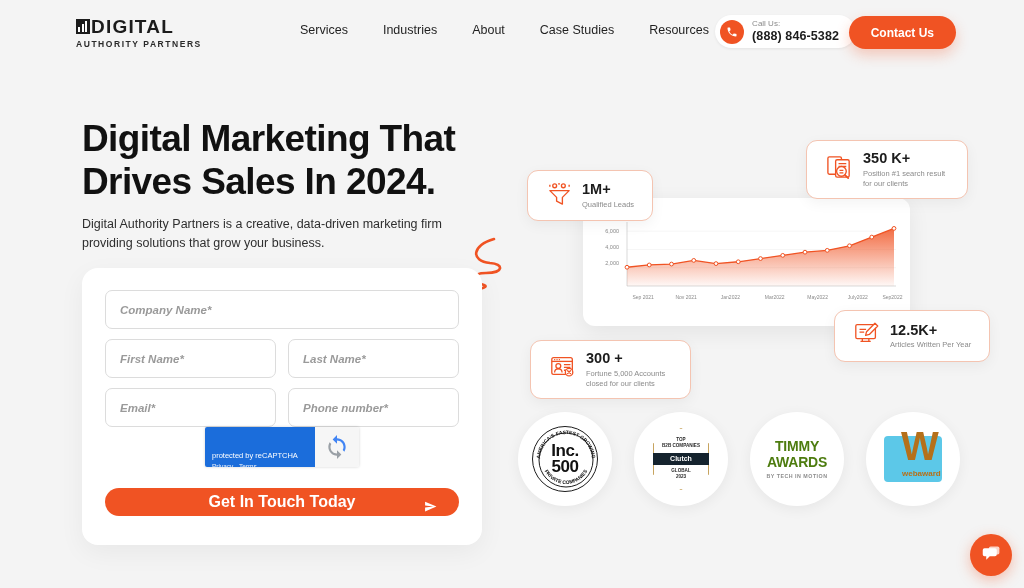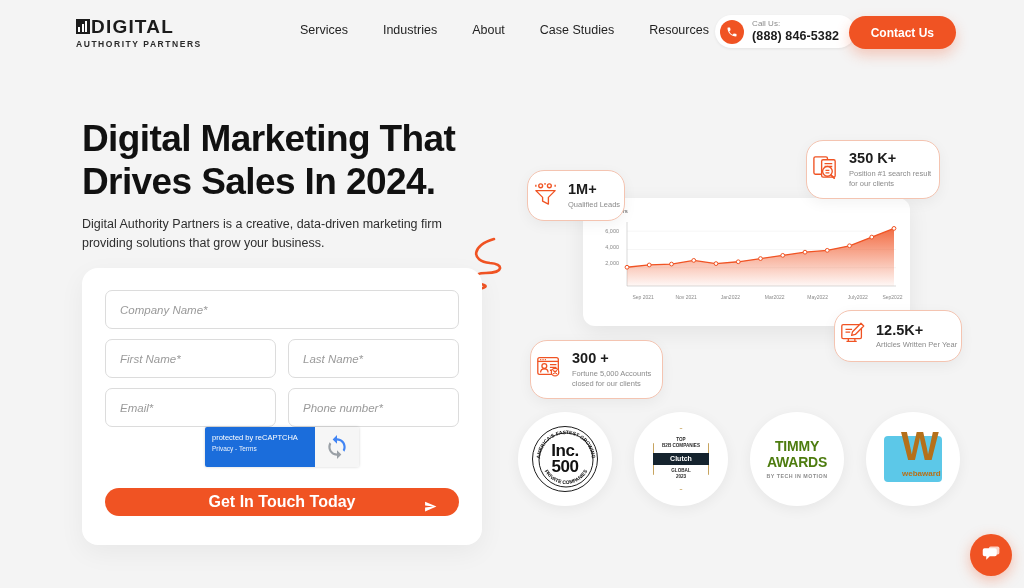--- a/index.html
+++ b/index.html
@@ -71,30 +71,30 @@
 
   
   .form-card {
     position: absolute; left: 82px; top: 268px; width: 400px; height: 277px;
     background: #fff; border-radius: 16px; box-shadow: 0 8px 26px rgba(0,0,0,.05);
     padding: 22px 23px;
   }
   .field {
     height: 39px; border: 1px solid #dcdcdc; border-radius: 7px; background: #fff;
     width: 100%; padding: 4px 14px; font-size: 11.5px; font-style: italic;
-    color: #3c3c3c; font-family: inherit; outline: none;
+    color: #3c3c3c; font-family: inherit; outline: none; font-weight: bold;
   }
   .field::placeholder { color: #9a9a9a; font-style: italic; }
   .row { display: flex; gap: 12px; margin-top: 10px; }
   .row .field { width: 50%; }
   .recaptcha {
     position: absolute; left: 123px; top: 159px; width: 154px; height: 40px;
     display: flex; border-radius: 2px; overflow: hidden; box-shadow: 0 0 3px rgba(0,0,0,.18);
   }
-  .rc-left { background: #1b6ddb; flex: 1; padding: 6px 7px; color: #fff; }
+  .rc-left { background: #1b6ddb; flex: 1; padding: 24px 7px; color: #fff; }
   .rc-t1 { font-size: 7.5px; line-height: 1.25; }
   .rc-t2 { font-size: 6.5px; opacity: .92; margin-top: 3px; }
   .rc-right { width: 44px; background: #f6f6f6; display: flex; align-items: center; justify-content: center; }
   .submit-btn {
     position: absolute; left: 23px; top: 220px; width: 354px; height: 28px;
     background: #f05323; border: none; border-radius: 18px; color: #ffffff;
     font-size: 16px; font-weight: 700; font-family: inherit; cursor: pointer;
     display: flex; align-items: center; justify-content: center; position: absolute;
   }
   .submit-plane { position: absolute; right: 22px; top: 11px; }
@@ -109,22 +109,22 @@
   .legend-dot { width: 5px; height: 5px; background: #f05323; border-radius: 1px; }
   .legend-txt { font-size: 6px; color: #555; }
   .plot { position: relative; width: 303px; height: 88px; margin-top: 4px; }
   .ylabels { position: absolute; left: 0; top: 0; width: 26px; height: 72px; }
   .ylab { position: absolute; font-size: 5.5px; color: #8a8a8a; right: 2px; }
   .xlabels { position: absolute; left: 26px; bottom: 0; width: 277px; height: 12px; }
   .xlab { position: absolute; font-size: 5px; color: #8a8a8a; transform: translateX(-50%); white-space: nowrap; }
 
   
   .stat {
-    position: absolute; background: #fff; border: 1px solid #f4c4b1; border-radius: 17px;
-    display: flex; align-items: center; gap: 9px; padding: 9px 4px;
+    position: absolute; background: #fff; border: 1px solid #f4c4b1; border-radius: 11px;
+    display: flex; align-items: center; gap: 9px; padding: 9px 18px;
     box-shadow: 0 4px 14px rgba(0,0,0,.05);
   }
   .stat-txt { display: flex; flex-direction: column; }
   .stat-num { font-size: 14.5px; font-weight: 700; color: #1c1c1c; line-height: 1.15; }
   .stat-desc { font-size: 7.5px; color: #8b8b8b; line-height: 1.35; margin-top: 2px; max-width: 86px; }
   .s1 { left: 527px; top: 170px; }
   .s2 { left: 806px; top: 140px; }
   .s3 { left: 530px; top: 340px; }
   .s4 { left: 834px; top: 310px; }
 

